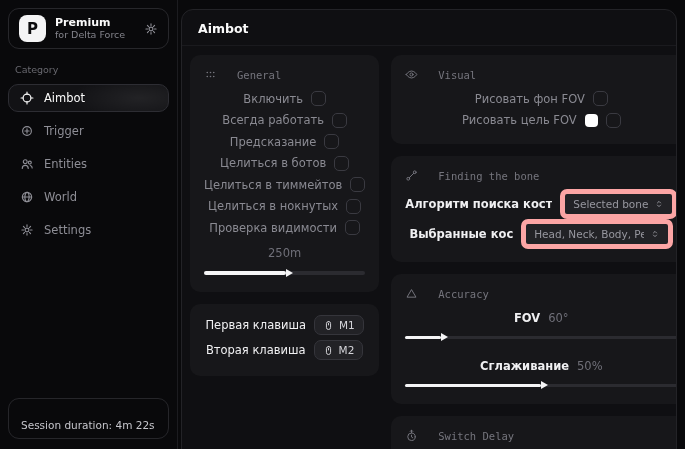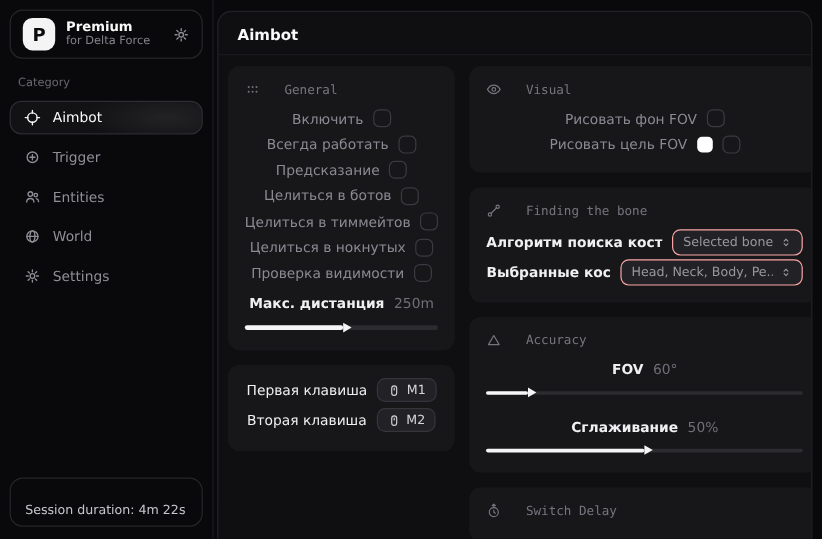--- a/index.html
+++ b/index.html
@@ -113,21 +113,21 @@
   }
 
   .key-badge {
     display:flex; align-items:center; gap:5px;
     background:#222226; border:1px solid #35353b; border-radius:7px;
     padding:3px 8px; font-size:10.5px; color:#d4d4d9; cursor:pointer;
     flex-shrink:0;
   }
   .select {
     display:flex; align-items:center; gap:6px;
-    background:#222226; border:1px solid #fca5a5; border-radius:7px;
+    background:#222226; border:5px solid #fca5a5; border-radius:7px;
     padding:4px 8px; font-size:10.5px; color:#97979f; cursor:pointer;
     white-space:nowrap; flex-shrink:0; max-width:152px; overflow:hidden;
   }
   .select .sel-text { overflow:hidden; text-overflow:clip; }
 </style>
 </head>
 <body>
 
 <div class="sidebar">
   <div class="logo-card">
@@ -243,21 +243,20 @@
         </div>
         <div class="row">
           <span class="lbl">Целиться в нокнутых</span>
           <span class="checkbox" data-checked="false"></span>
         </div>
         <div class="row">
           <span class="lbl">Проверка видимости</span>
           <span class="checkbox" data-checked="false"></span>
         </div>
         <div class="row" style="margin-top:4px">
-          <span class="lbl-strong">Макс. дистанция</span>
           <span class="val">250m</span>
         </div>
         <div class="slider">
           <div class="slider-fill" style="width: 51%;">
               <span class="slider-thumb"></span>
             </div>
         </div>
       </div>
 
       <div class="panel">

